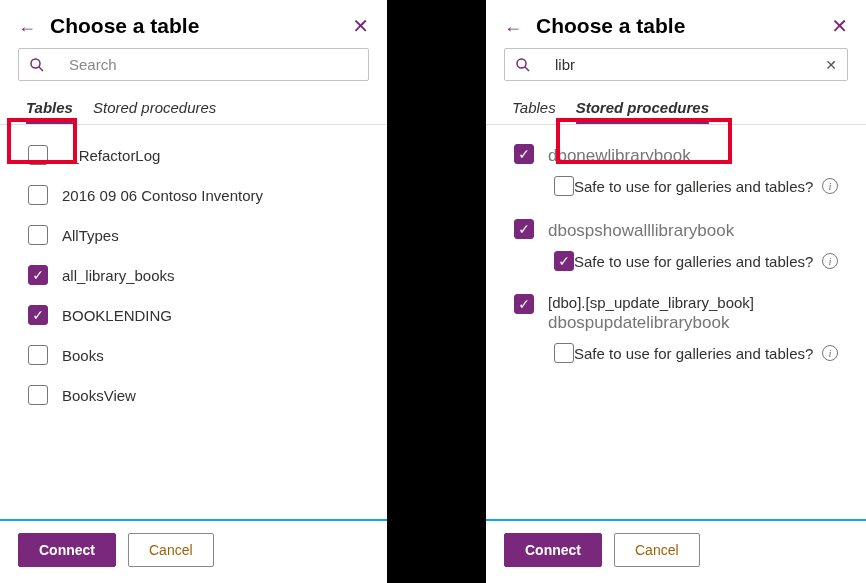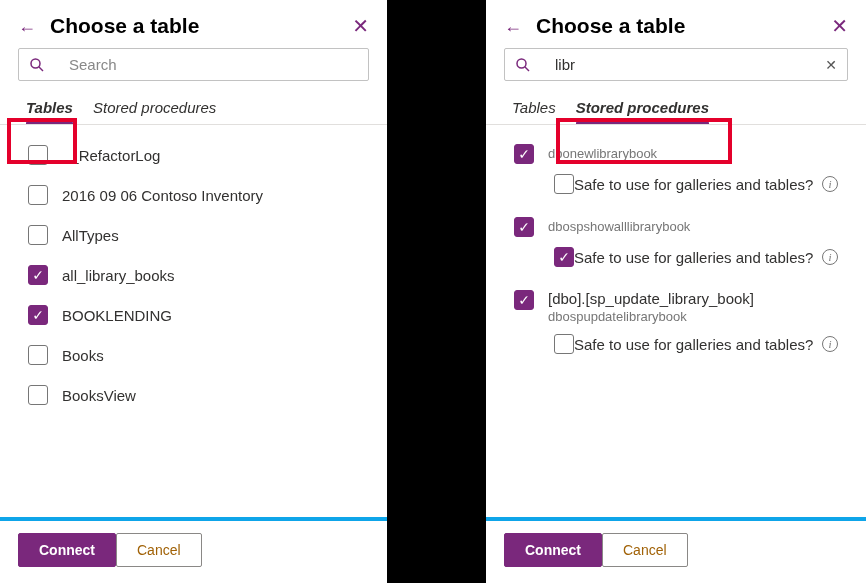--- a/index.html
+++ b/index.html
@@ -119,33 +119,34 @@
   }
   .cb.checked::after {
     content: "✓";
     font-size: 14px;
     line-height: 1;
   }
 
   
   .sp-row { display:flex; align-items:flex-start; gap:14px; padding:9px 28px 2px 28px; }
   .sp-title { font-size:15px; color:#323130; }
-  .sp-sub   { font-size:13px; color:#767676; margin-top:2px; }
+  .sp-sub   { font-size:17px; color:#767676; margin-top:2px; }
   .sp-safe  { display:flex; align-items:center; gap:0; padding:8px 28px 14px 68px; font-size:15px; color:#323130; }
   .info {
     width:16px; height:16px; border:1px solid #767676; border-radius:50%;
     display:inline-flex; align-items:center; justify-content:center;
     font-size:11px; color:#767676; font-style: italic; font-family: Georgia, serif;
     margin-left:auto;
   }
 
   .footer {
-    border-top: 4px solid #0ea5e9;
+    border-top: 2px solid #0ea5e9;
     padding: 12px 18px 16px 18px;
     display: flex;
+    gap: 12px;
   }
   .btn {
     padding: 8px 20px;
     font-size: 14px;
     border-radius: 2px;
     cursor: pointer;
   }
   .btn-primary {
     background: #7a287c;
     color: #fff;

